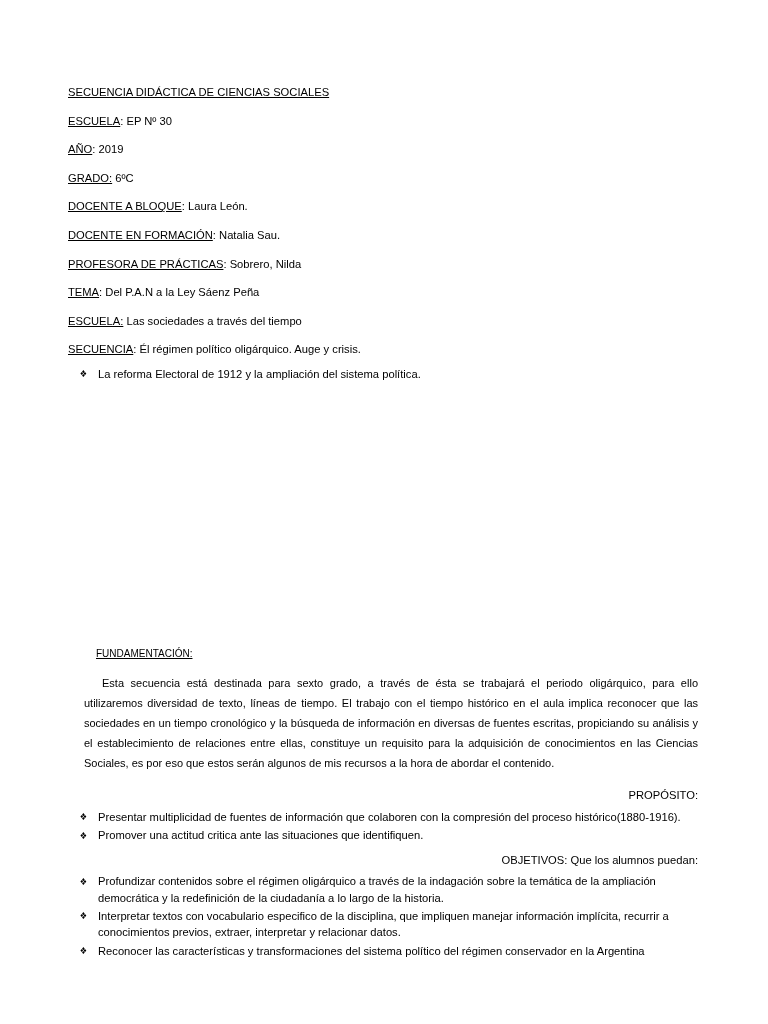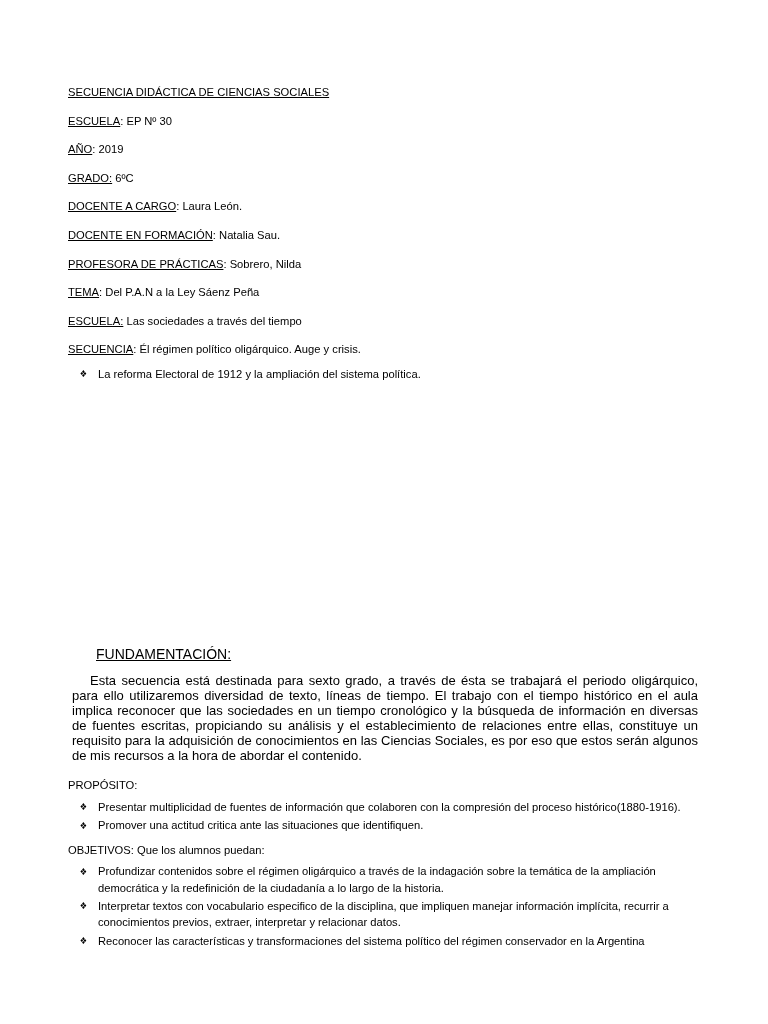--- a/index.html
+++ b/index.html
@@ -56,36 +56,37 @@
   .bullets.diamond li::before {
     content: "\2756";
     font-size: 9.5px;
     left: 11px;
     top: 0.5px;
   }
   .gap {
     height: 262px;
   }
   .section-title {
-    font-size: 14px;
+    font-size: 10px;
     line-height: 18px;
     margin-bottom: 10px;
     padding-left: 28px;
   }
   .para {
-    font-size: 13px;
-    line-height: 15px;
+    font-size: 11px;
+    line-height: 20px;
     text-align: justify;
     text-indent: 18px;
-    margin: 0 0 14px 4px;
+    margin: 0 0 14px 16px;
   }
   .label {
     font-size: 11.2px;
     line-height: 17.6px;
-    margin: 0 0 4px 0;
+    margin: 0 0 4px 16px;
+    text-align: right;
   }
   .bullets.wrap li {
     line-height: 16.4px;
     margin-bottom: 2px;
     white-space: normal;
   }
   .spacer-sm { height: 6px; }
   .clip-bottom {
     overflow: hidden;
   }
@@ -106,21 +107,21 @@
 
     <div class="line">
       <span class="u">AÑO</span><span>: </span><span>2019</span>
     </div>
 
     <div class="line">
       <span class="u">GRADO:</span><span> </span><span>6ºC</span>
     </div>
 
     <div class="line">
-      <span class="u">DOCENTE A CARGO</span><span>: </span><span>Laura León.</span>
+      <span class="u">DOCENTE A BLOQUE</span><span>: </span><span>Laura León.</span>
     </div>
 
     <div class="line">
       <span class="u">DOCENTE EN FORMACIÓN</span><span>: </span><span>Natalia Sau.</span>
     </div>
 
     <div class="line">
       <span class="u">PROFESORA DE PRÁCTICAS</span><span>: </span><span>Sobrero, Nilda</span>
     </div>
 

